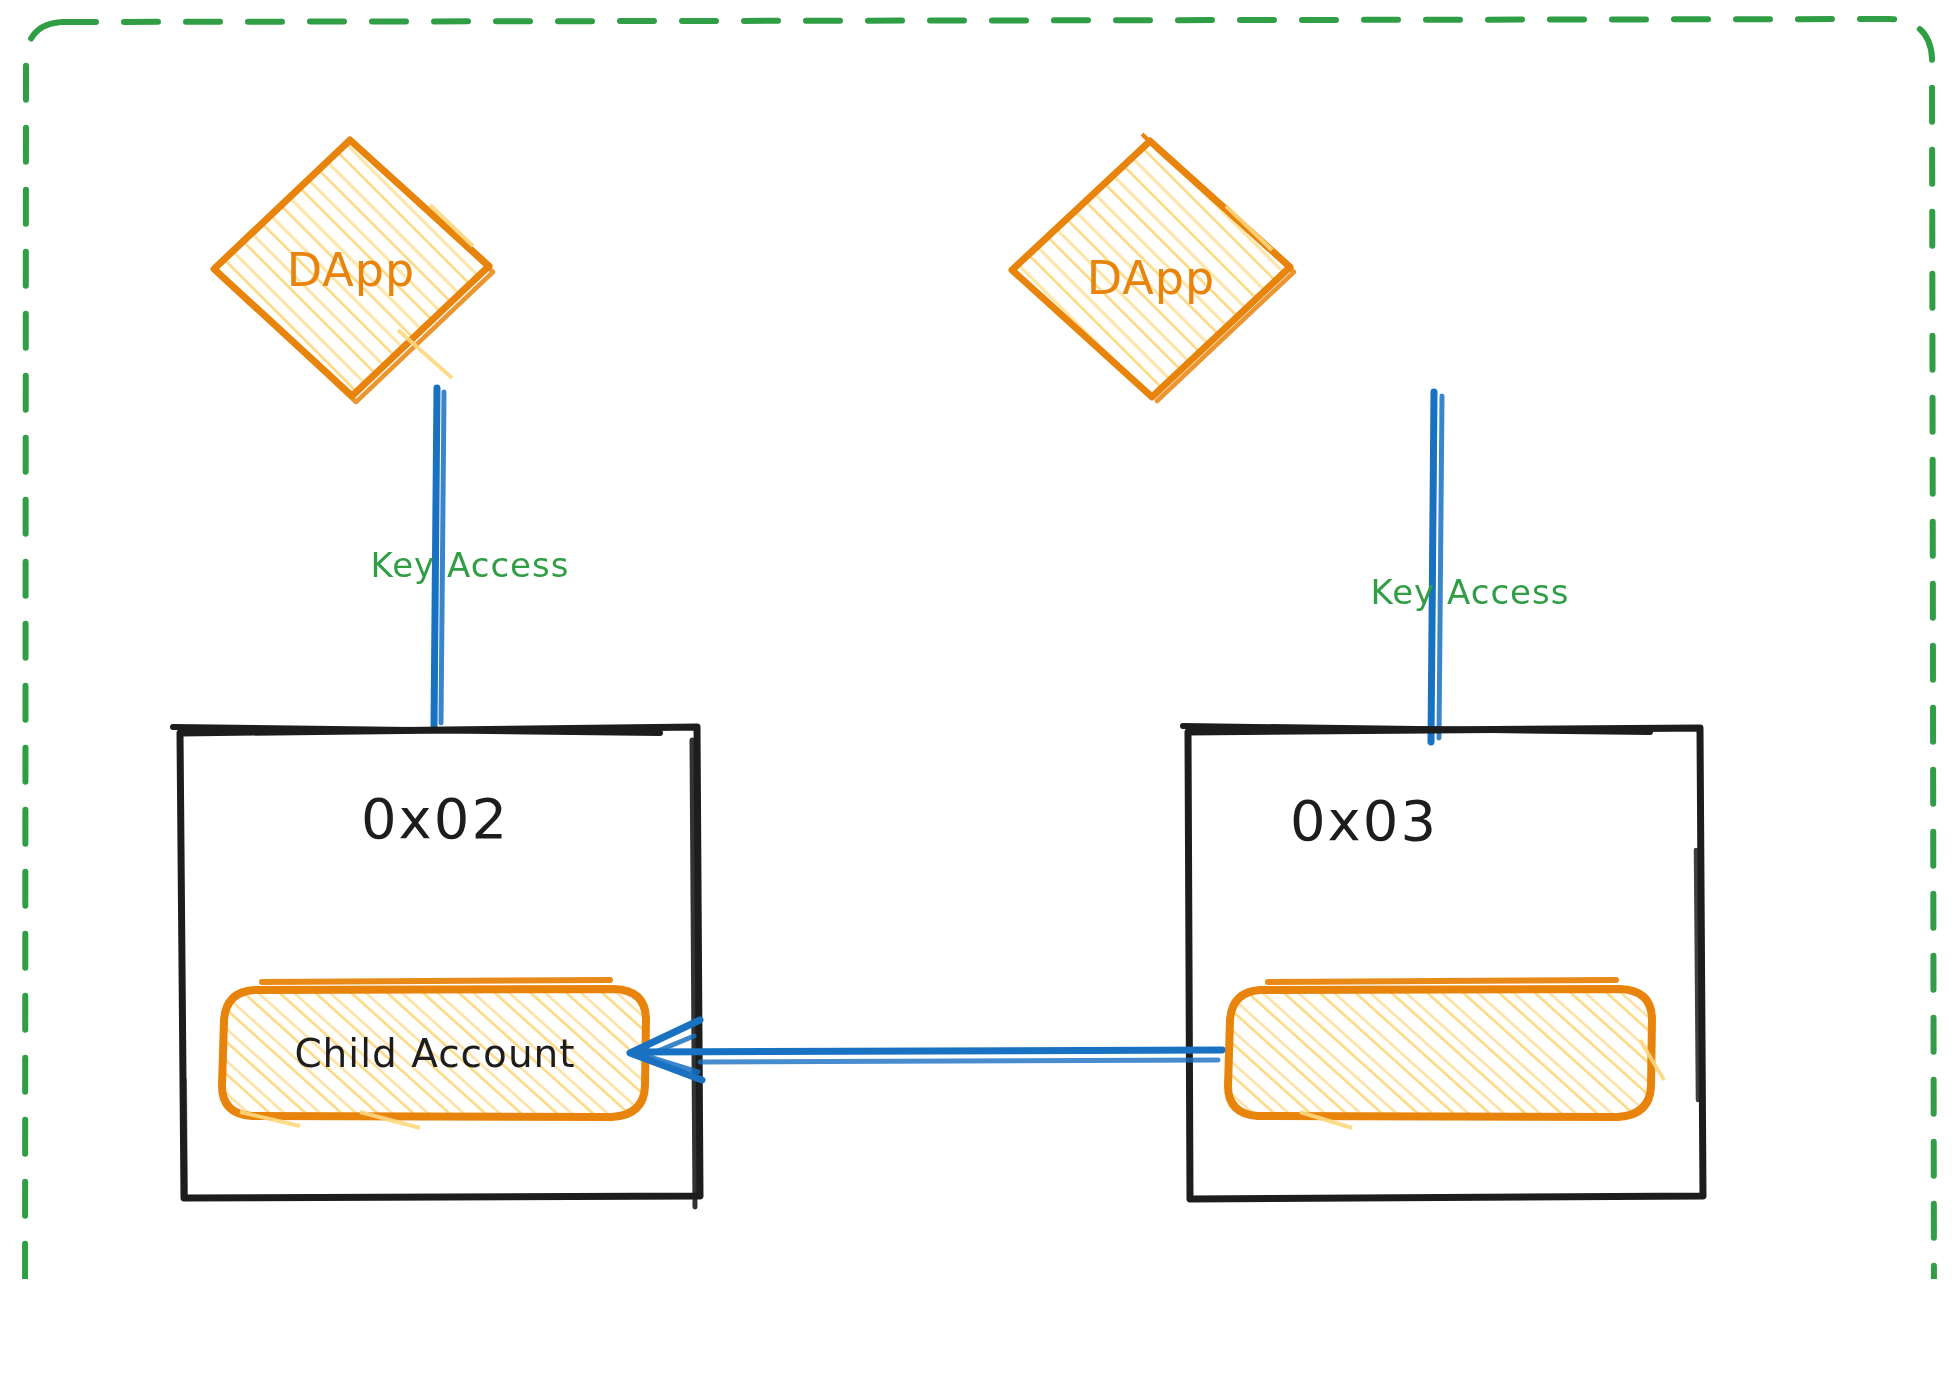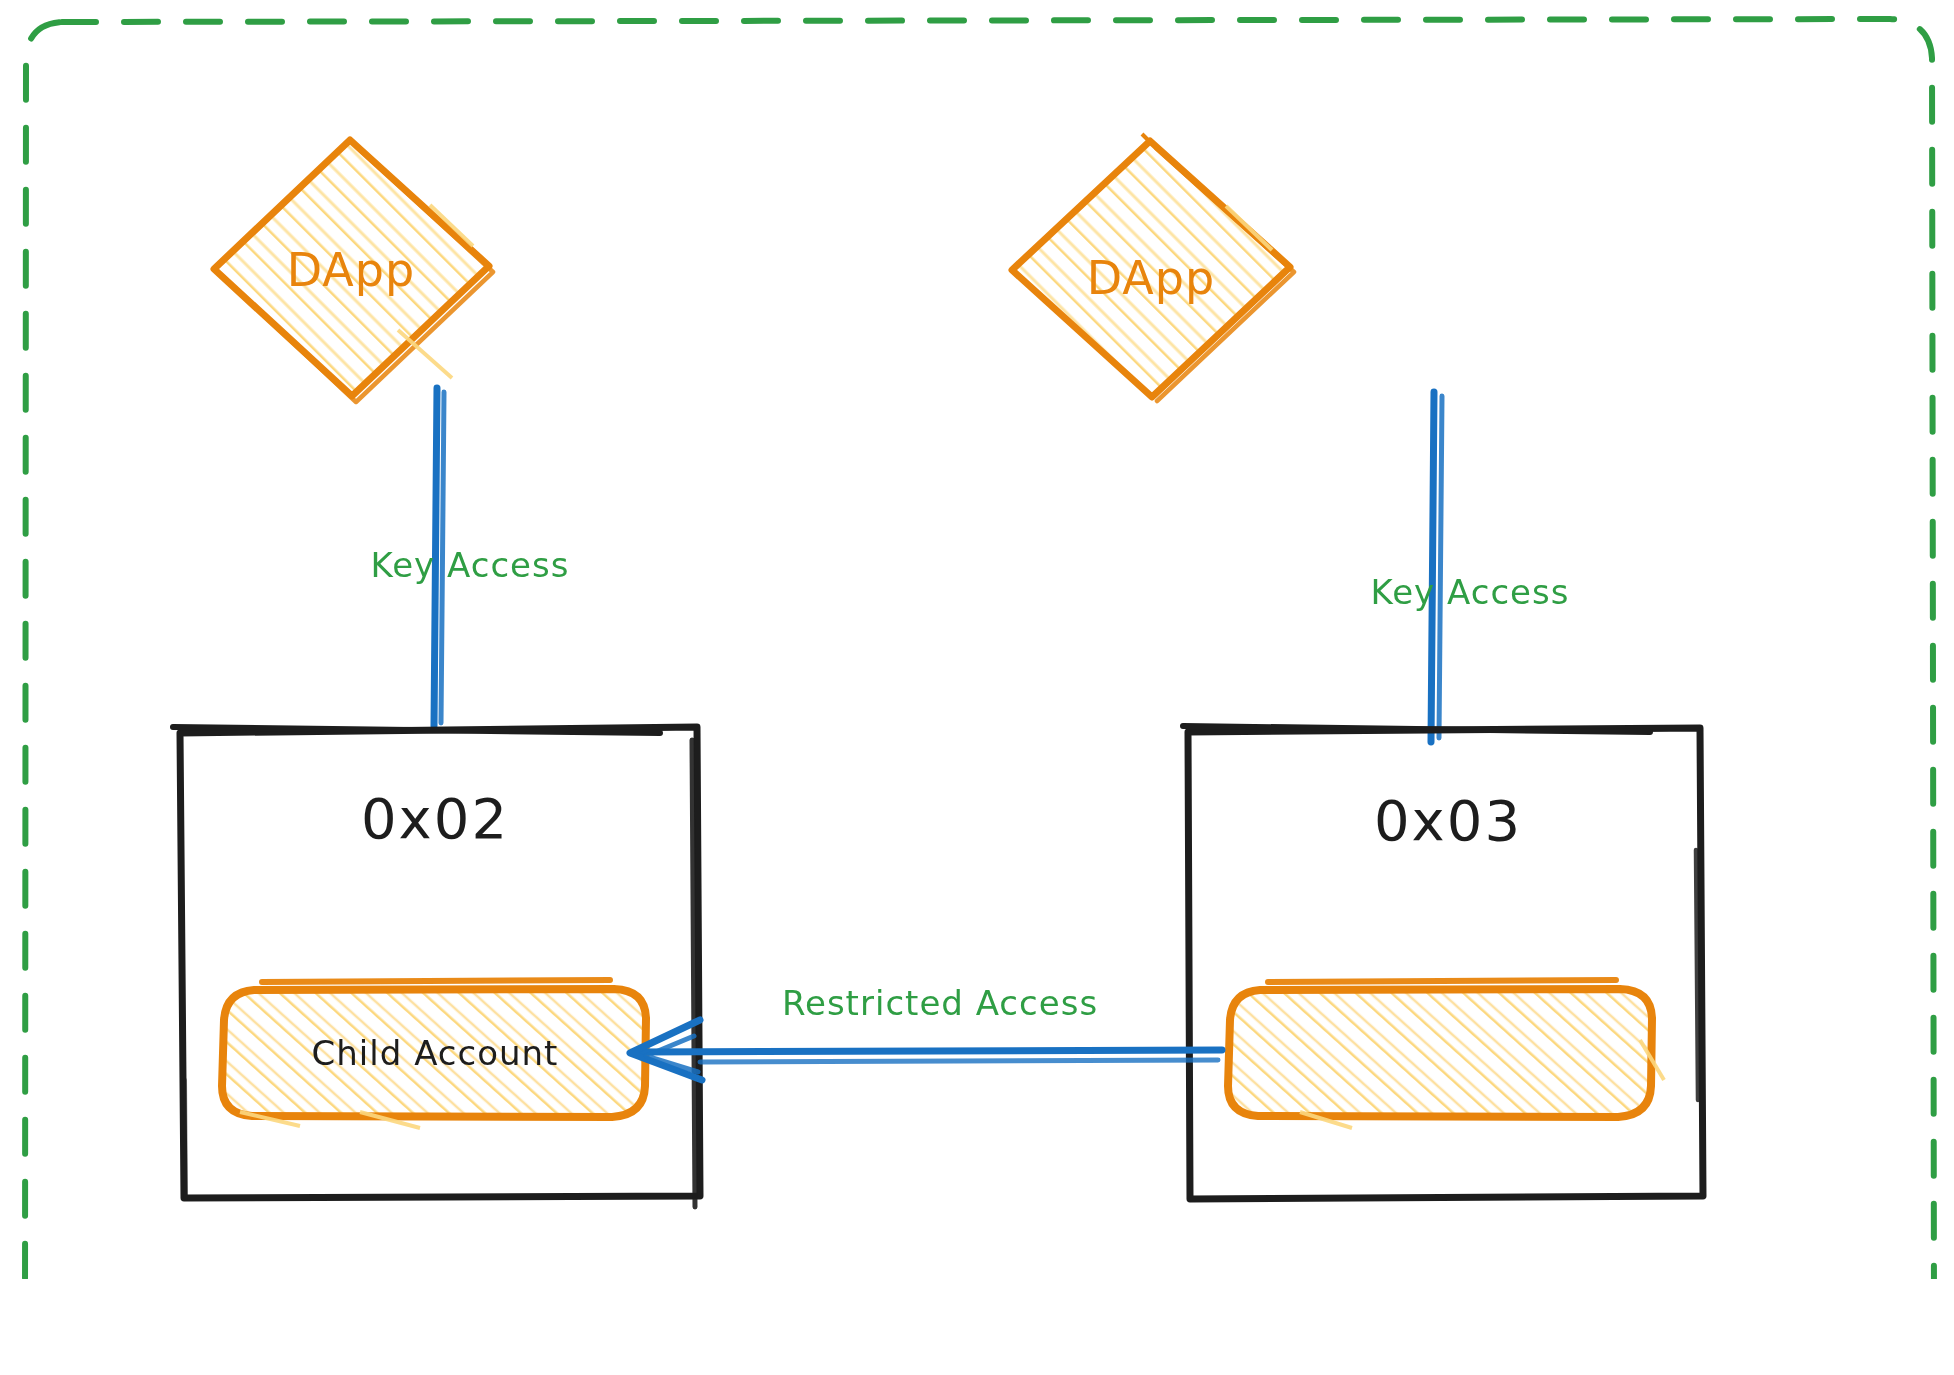--- a/index.html
+++ b/index.html
@@ -34,21 +34,21 @@
     font-size: 46px;
     color: #e8840c;
     letter-spacing: 1px;
   }
   .lbl-addr {
     font-size: 56px;
     color: #1d1d1d;
     letter-spacing: 2px;
   }
   .lbl-pill {
-    font-size: 34px;
+    font-size: 39px;
     color: #1d1d1d;
     letter-spacing: 1px;
   }
   .lbl-edge {
     font-size: 34px;
     color: #2f9e44;
     letter-spacing: 1px;
   }
   .ctr {
     transform: translate(-50%, -50%);
@@ -148,24 +148,23 @@
       <path d="M 694 1036 L 646 1056 L 698 1072" fill="none" stroke="#1971c2" stroke-width="5" stroke-linecap="round" stroke-linejoin="round" opacity="0.85"></path>
     </g>
   </svg>
 
   <div class="lbl lbl-node ctr" style="left:351px; top:270px;">DApp</div>
 
   <div class="lbl lbl-node ctr" style="left:1151px; top:278px;">DApp</div>
 
   <div class="lbl lbl-addr ctr" style="left:435px; top:818px;">0x02</div>
 
-  <div class="lbl lbl-addr ctr" style="left:1448px; top:820px;text-align:right;">0x03</div>
+  <div class="lbl lbl-addr ctr" style="left:1364px; top:820px;text-align:right;">0x03</div>
 
   <div class="lbl lbl-pill ctr" style="left:435px; top:1053px;">Child Account</div>
 
 
   <div class="lbl lbl-edge ctr" style="left:470px; top:565px;">Key Access</div>
 
   <div class="lbl lbl-edge ctr" style="left:1470px; top:592px;">Key Access</div>
 
-  <div class="lbl lbl-edge ctr" style="left:940px; top:1003px;">Restricted Access</div>
 
 </div>
 
 </body></html>

